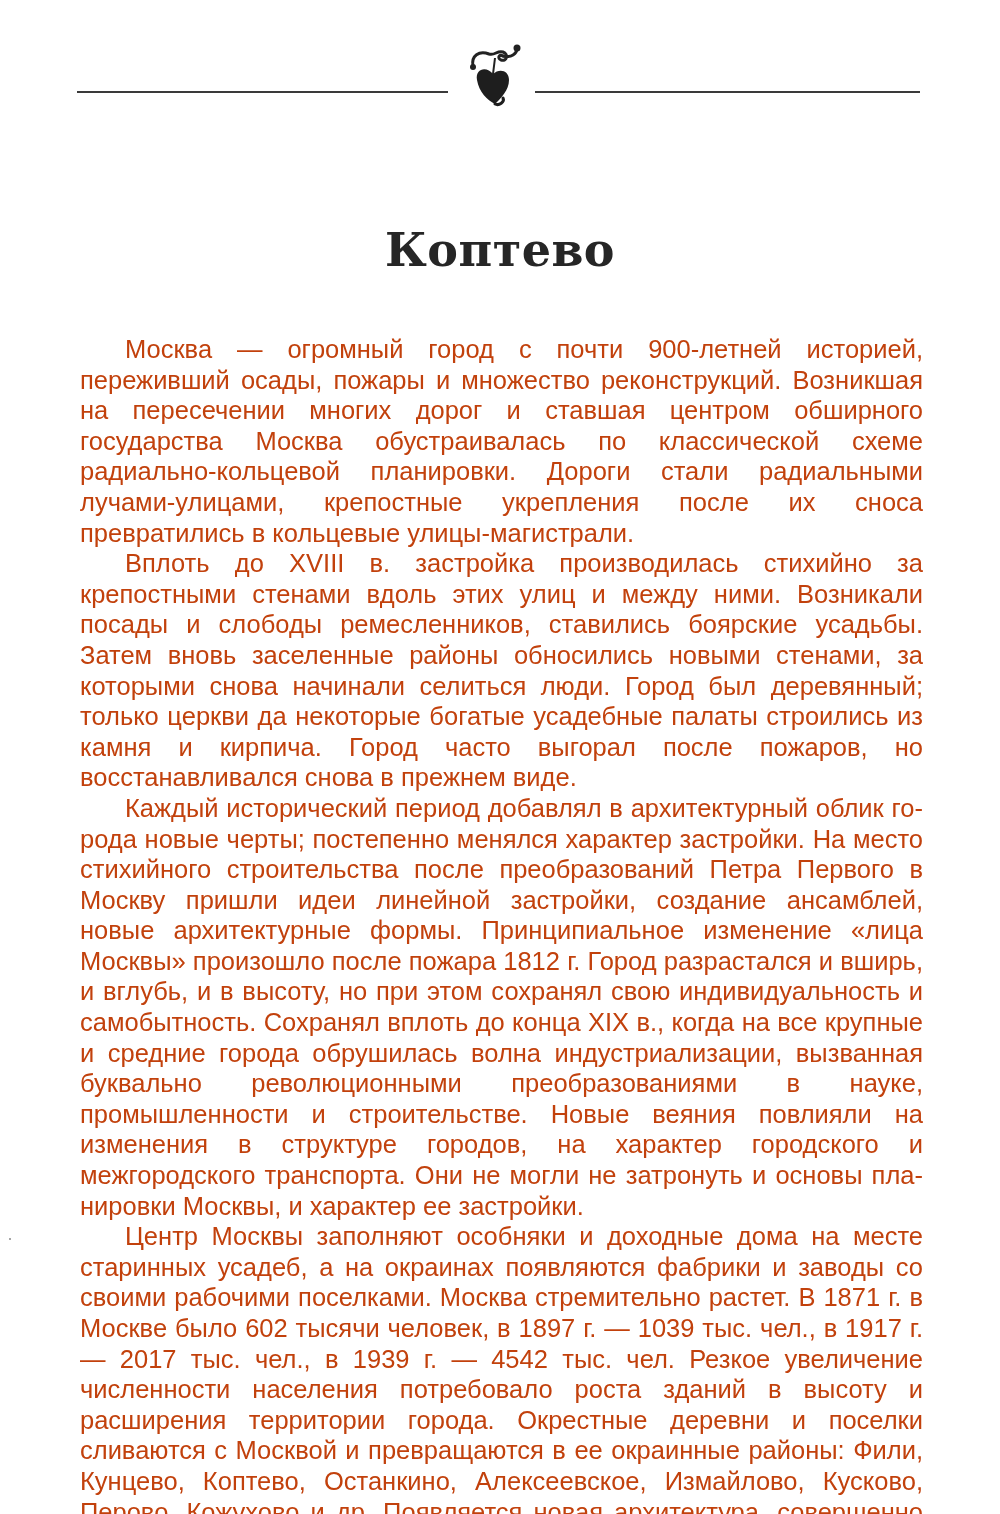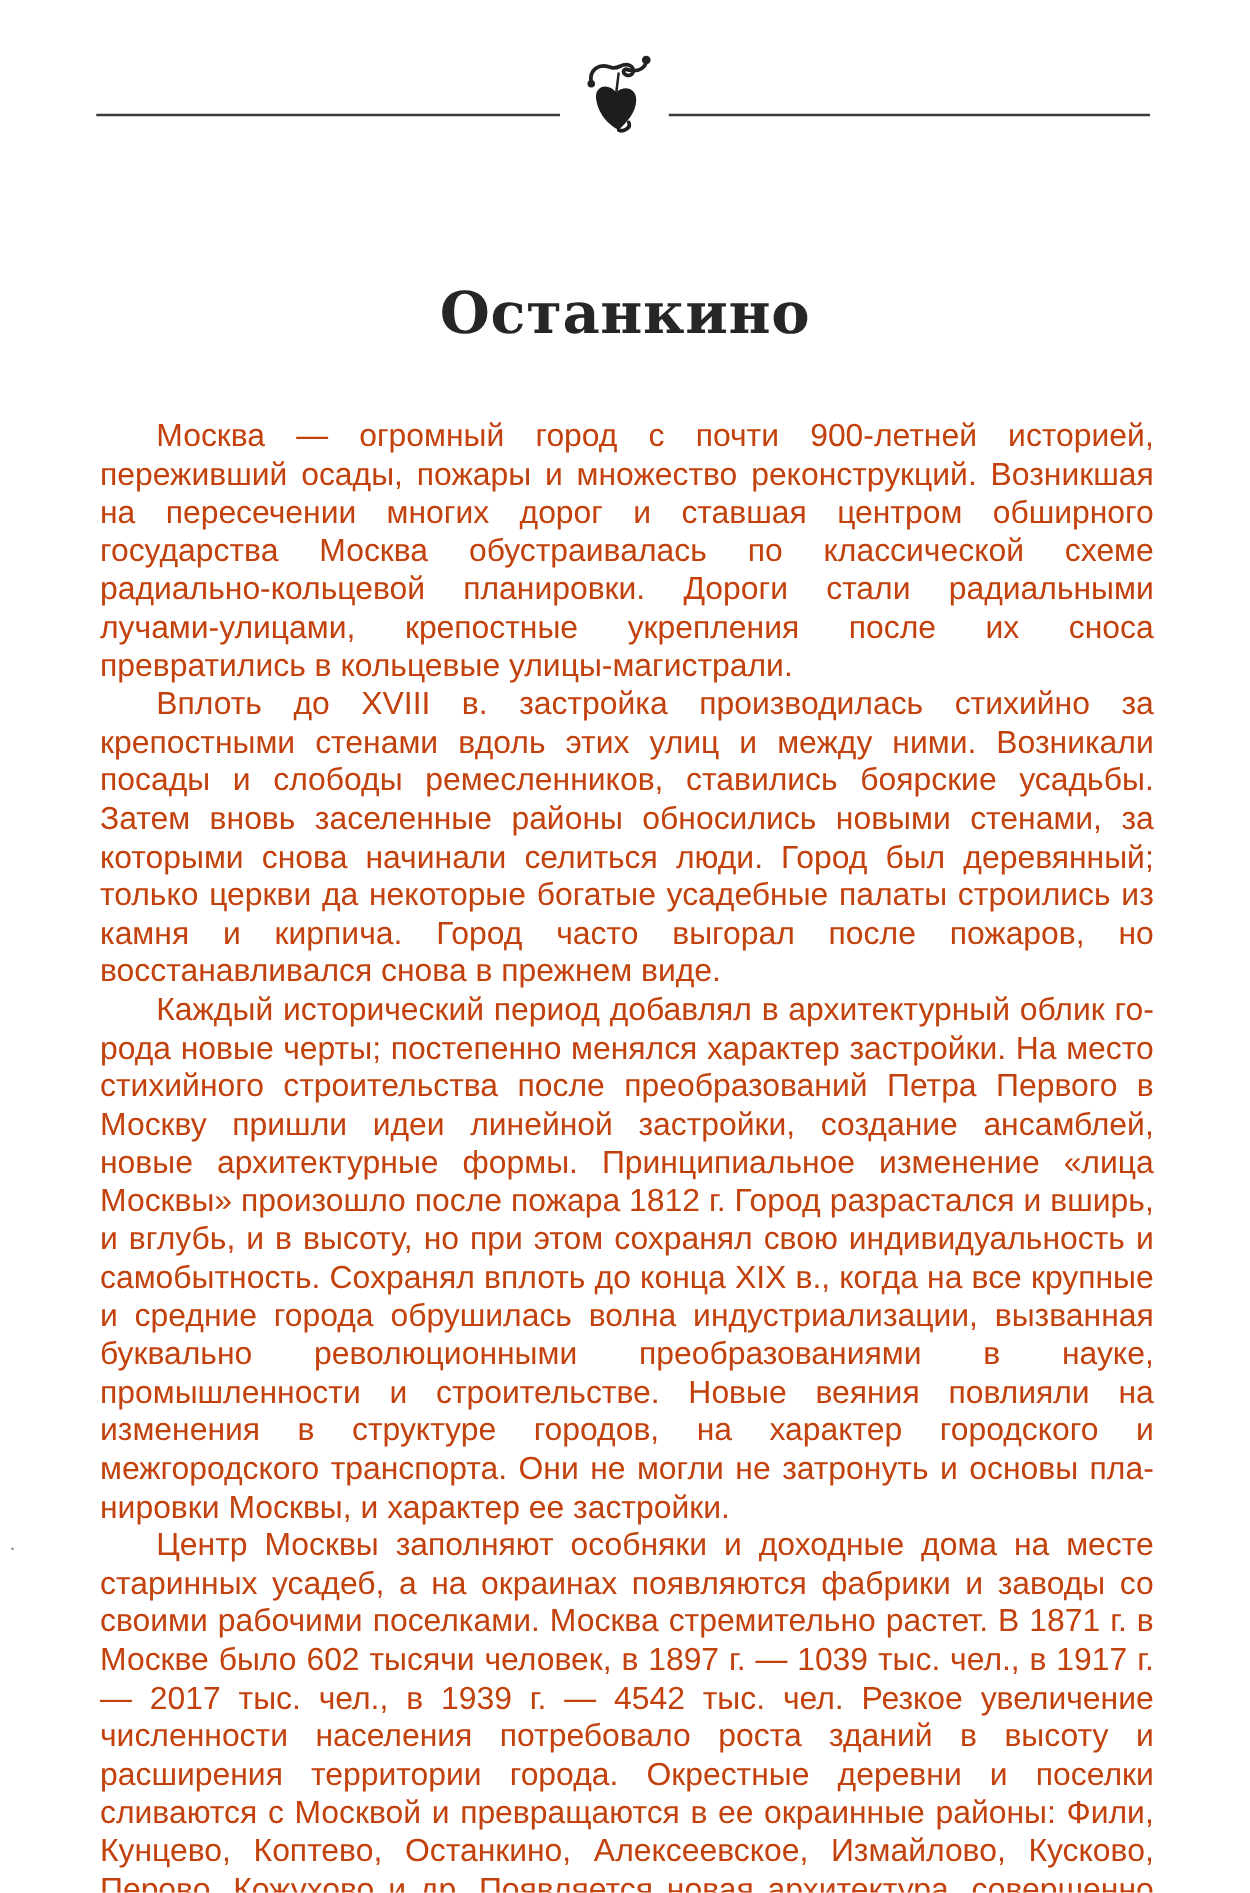--- a/index.html
+++ b/index.html
@@ -26,21 +26,21 @@
     <circle cx="10" cy="23" r="3" fill="#222"></circle>
     <path d="M40 12 C48 14 54 10 54 4" fill="none" stroke="#222" stroke-width="3" stroke-linecap="round"></path>
     <circle cx="54" cy="4" r="3.5" fill="#222"></circle>
     <path d="M32 14 L30 30" stroke="#222" stroke-width="2"></path>
     <path d="M30 30 C24 22 12 24 14 36 C16 48 24 56 32 60 C38 54 46 46 46 36 C46 26 36 24 30 30 Z" fill="#1e1e1e"></path>
     <path d="M32 60 C36 62 42 58 40 54" fill="none" stroke="#1e1e1e" stroke-width="3" stroke-linecap="round"></path>
   </svg>
 </div>
 <div class="rule right"></div>
 
-<h1 class="title">Останкино</h1>
+<h1 class="title">Коптево</h1>
 
 <div class="body">
   <p>Москва — огромный город с почти 900-летней историей, переживший осады, пожары и множество реконструкций. Возникшая на пересечении многих дорог и ставшая центром обширного государства Москва обустра­ивалась по классической схеме радиально-кольцевой планировки. Дороги стали радиальными лучами-улицами, крепостные укрепления после их сноса превратились в кольцевые улицы-магистрали.</p>
   <p>Вплоть до XVIII в. застройка производилась стихийно за крепостными стенами вдоль этих улиц и между ними. Возникали посады и слободы ре­месленников, ставились боярские усадьбы. Затем вновь заселенные райо­ны обносились новыми стенами, за которыми снова начинали селиться люди. Город был деревянный; только церкви да некоторые богатые уса­дебные палаты строились из камня и кирпича. Город часто выгорал после пожаров, но восстанавливался снова в прежнем виде.</p>
   <p>Каждый исторический период добавлял в архитектурный облик го­рода новые черты; постепенно менялся характер застройки. На место стихийного строительства после преобразований Петра Первого в Москву пришли идеи линейной застройки, создание ансамблей, новые архитек­турные формы. Принципиальное изменение «лица Москвы» произошло после пожара 1812 г. Город разрастался и вширь, и вглубь, и в высоту, но при этом сохранял свою индивидуальность и самобытность. Сохранял вплоть до конца XIX в., когда на все крупные и средние города обру­шилась волна индустриализации, вызванная буквально революционными преобразованиями в науке, промышленности и строительстве. Новые ве­яния повлияли на изменения в структуре городов, на характер городского и межгородского транспорта. Они не могли не затронуть и основы пла­нировки Москвы, и характер ее застройки.</p>
   <p>Центр Москвы заполняют особняки и доходные дома на месте ста­ринных усадеб, а на окраинах появляются фабрики и заводы со своими рабочими поселками. Москва стремительно растет. В 1871 г. в Москве бы­ло 602 тысячи человек, в 1897 г. — 1039 тыс. чел., в 1917 г. — 2017 тыс. чел., в 1939 г. — 4542 тыс. чел. Резкое увеличение численности населения потре­бовало роста зданий в высоту и расширения территории города. Окрест­ные деревни и поселки сливаются с Москвой и превращаются в ее окра­инные районы: Фили, Кунцево, Коптево, Останкино, Алексеевское, Из­майлово, Кусково, Перово, Кожухово и др. Появляется новая архитектура, совершенно не связанная с историческими корнями застройки Москвы.</p>
 </div>
 
 <div class="dot"></div>
 

